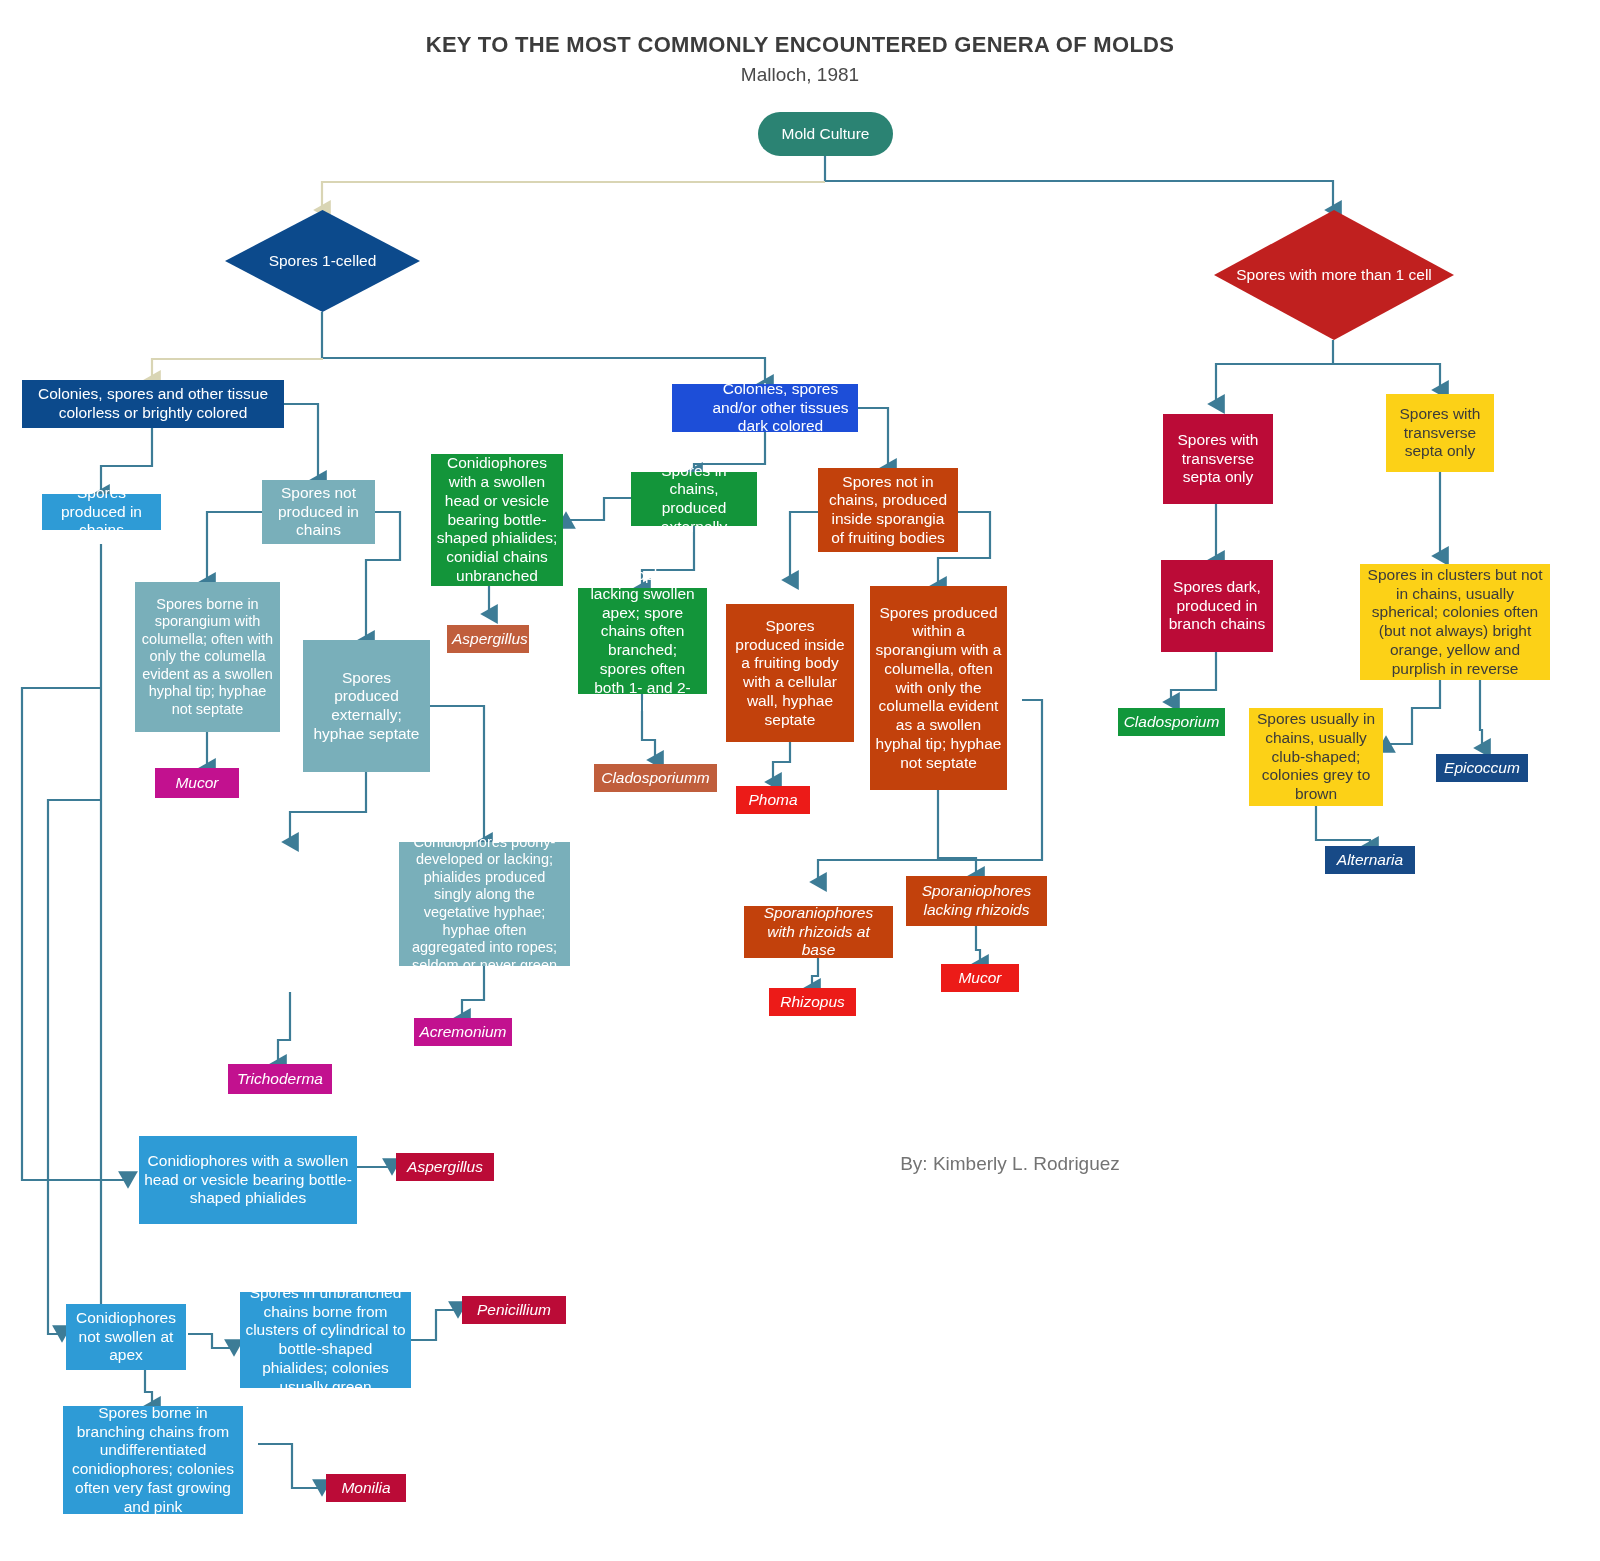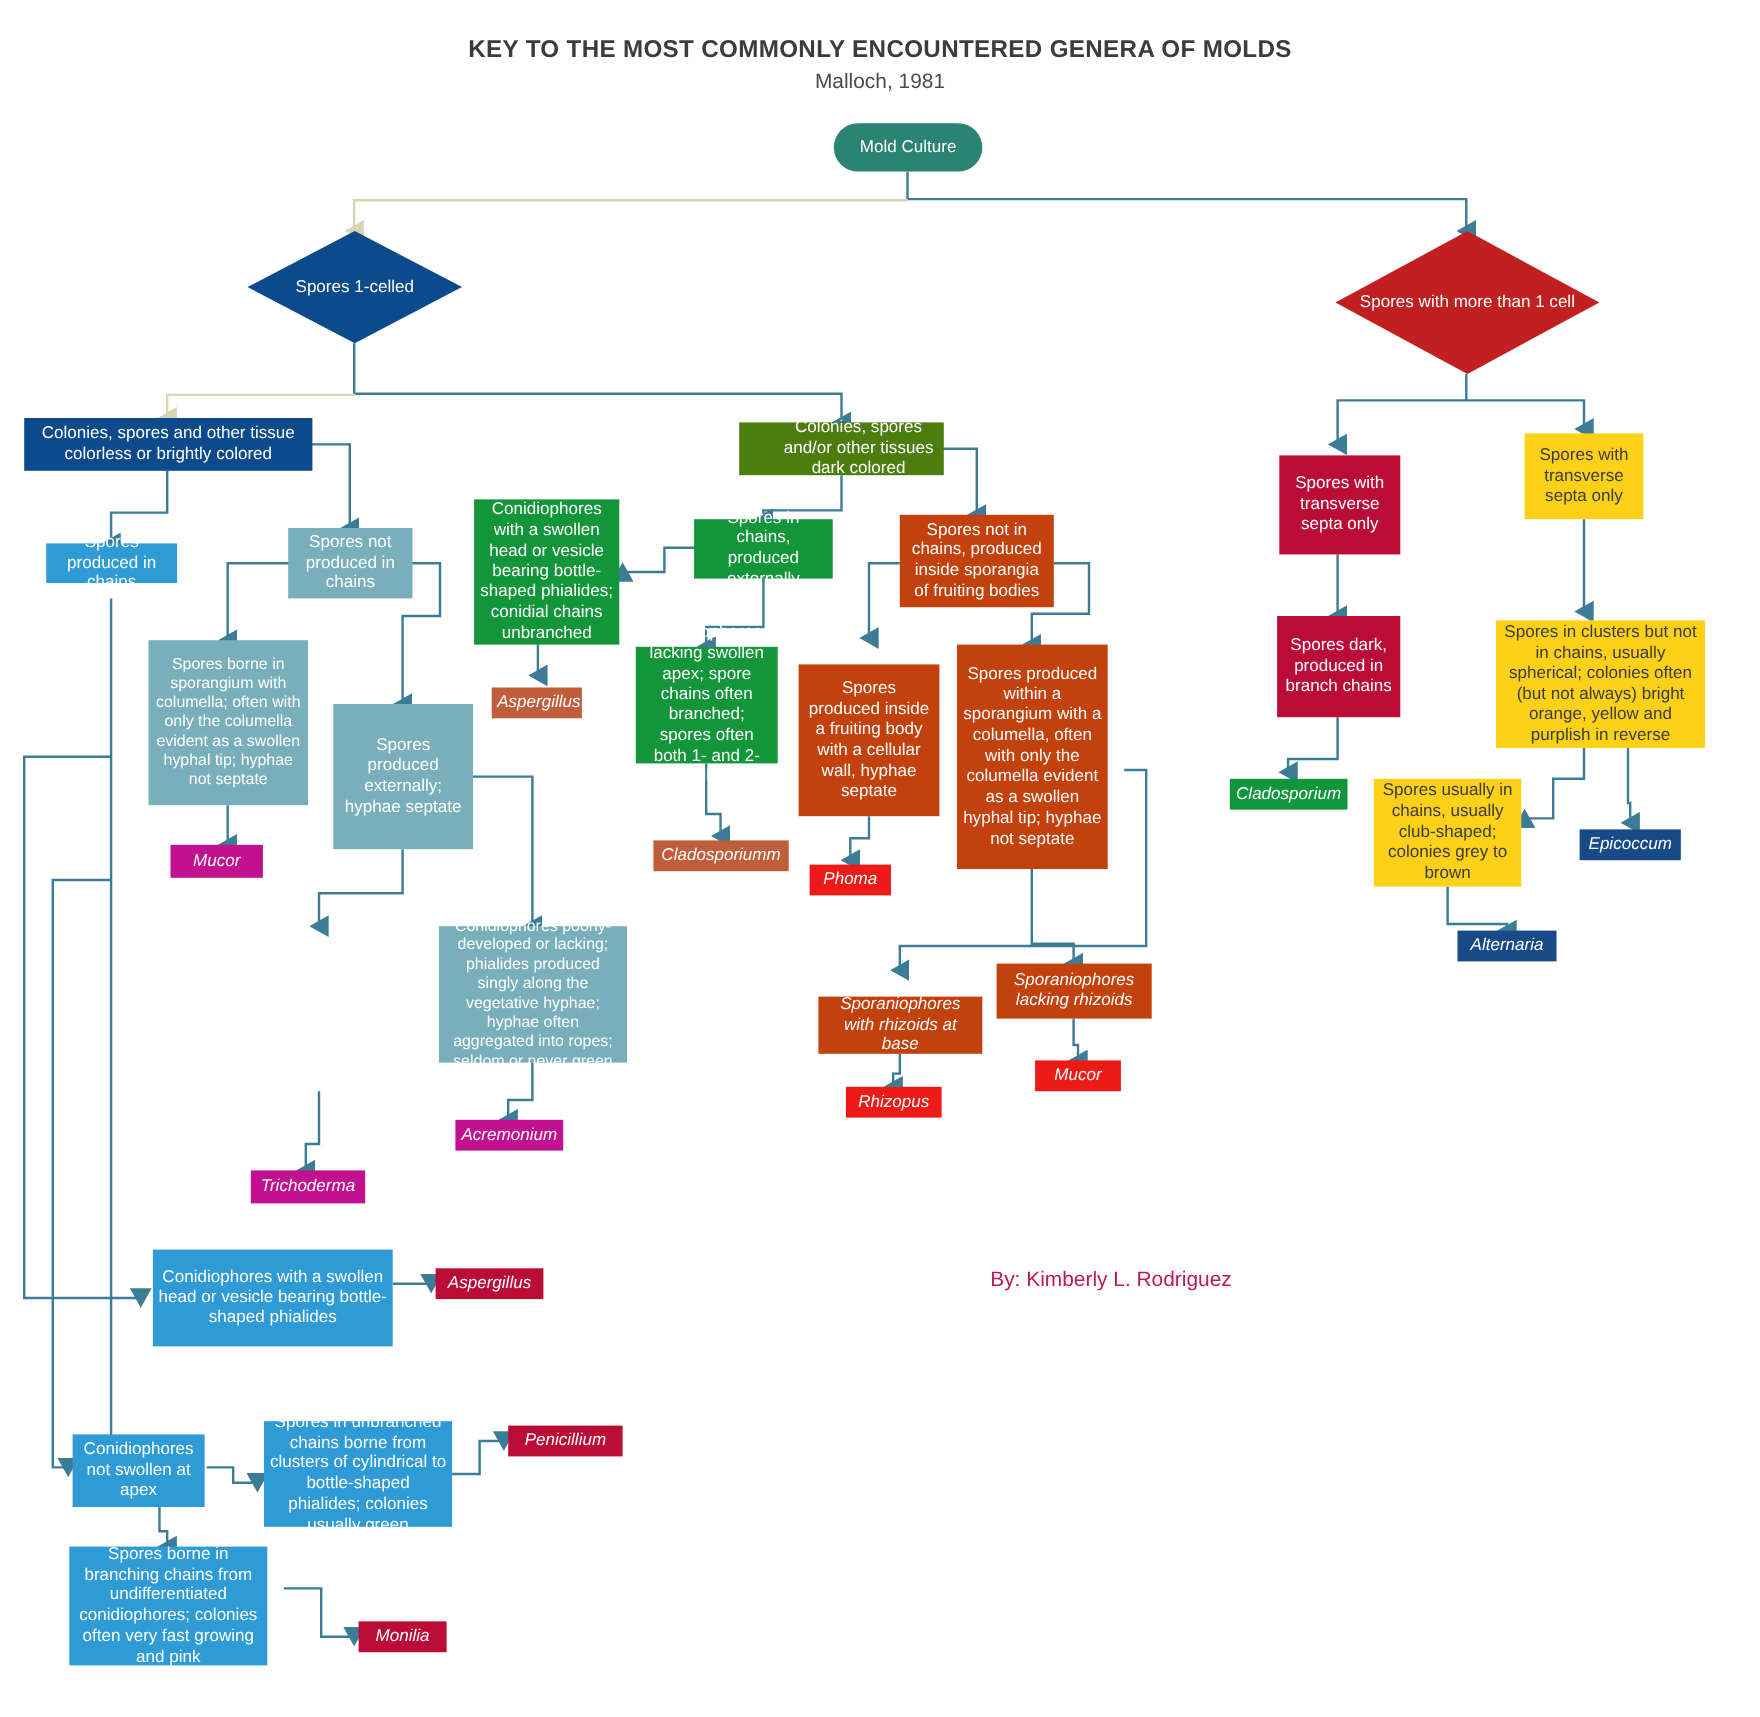--- a/index.html
+++ b/index.html
@@ -15,21 +15,21 @@
   .title{
     position:absolute;left:0;top:32px;width:1600px;text-align:center;
     font-size:22px;font-weight:bold;color:#3c3c3c;letter-spacing:.3px;
   }
   .subtitle{
     position:absolute;left:0;top:64px;width:1600px;text-align:center;
     font-size:19px;color:#4a4a4a;
   }
   .credit{
     position:absolute;left:760px;top:1150px;width:500px;text-align:center;
-    font-size:19px;color:#be185d;line-height:1.45;
+    font-size:19px;color:#737373;line-height:1.45;
   }
 
   .node{
     position:absolute;box-sizing:border-box;
     display:flex;align-items:center;justify-content:center;
     text-align:center;line-height:1.21;
     padding:3px 5px;
   }
   .node span{display:block;width:100%;}
 
@@ -38,21 +38,21 @@
   .diamond{background:transparent !important;padding:0;}
   .diamond .dshape{
     position:absolute;left:0;top:0;width:100%;height:100%;
     transform:scale(1);
   }
   .diamond .dlabel{position:relative;z-index:2;width:100%;}
 
   
   .c-teal   {background:#2b8373;color:#ffffff;}
   .c-navy   {background:#0c4a8c;color:#ffffff;}
-  .c-navy2  {background:#4d7c0f;color:#ffffff;padding-left:36px;}
+  .c-navy2  {background:#1d4ed8;color:#ffffff;padding-left:36px;}
   .c-blue   {background:#2e9bd6;color:#ffffff;}
   .c-steel  {background:#79afba;color:#ffffff;}
   .c-green  {background:#13953a;color:#ffffff;}
   .c-olive  {background:#c2410c;color:#ffffff;}
   .c-brick  {background:#c05e3c;color:#ffffff;}
   .c-red    {background:#ec1b18;color:#ffffff;}
   .c-crimson{background:#bb0b37;color:#ffffff;}
   .c-magenta{background:#c2118f;color:#ffffff;}
   .c-yellow {background:#fcd117;color:#3b3b3b;}
   .c-dblue  {background:#174a87;color:#ffffff;}

